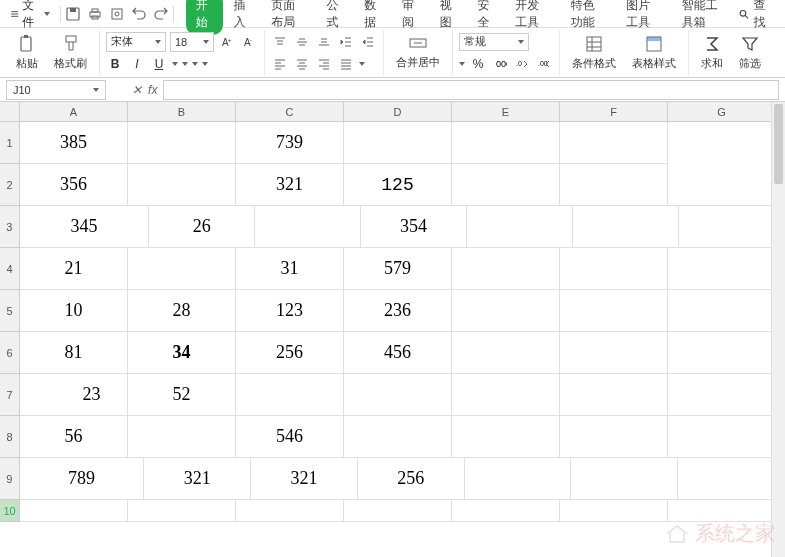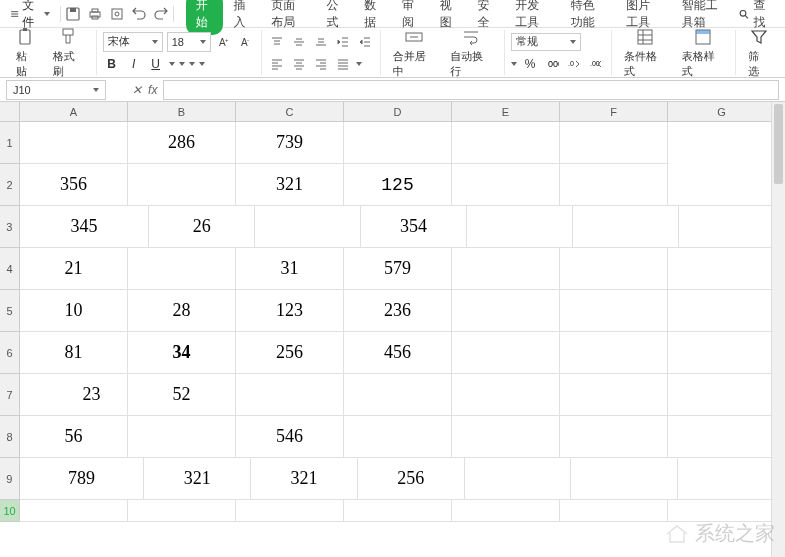--- a/index.html
+++ b/index.html
@@ -46,21 +46,21 @@
 .colheaders { display: flex; height: 20px; }
 .corner { width: 20px; background: #f0f0f0; border-right: 1px solid #ccc; border-bottom: 1px solid #ccc; }
 .colh { background: #f0f0f0; border-right: 1px solid #ccc; border-bottom: 1px solid #ccc; text-align: center; font-size: 11px; color: #555; display: flex; align-items: center; justify-content: center; }
 .rows { }
 .row { display: flex; }
 .rowh { width: 20px; background: #f0f0f0; border-right: 1px solid #ccc; border-bottom: 1px solid #ccc; font-size: 11px; color: #555; display: flex; align-items: center; justify-content: center; }
 .rowh.active { background: #c6e2c6; color: #22b14c; }
 .cell { border-right: 1px solid #e0e0e0; border-bottom: 1px solid #e0e0e0; display: flex; align-items: center; justify-content: center; font-size: 18px; font-family: "SimSun", serif; color: #000; }
 
 
-.watermark { position: absolute; right: 10px; bottom: 10px; opacity: 0.25; font-size: 20px; color: #404040; display: flex; align-items: center; gap: 4px; pointer-events: none; }
+.watermark { position: absolute; right: 10px; bottom: 10px; opacity: 0.25; font-size: 20px; color: #ef4444; display: flex; align-items: center; gap: 4px; pointer-events: none; }
 
 
 .vscroll { position: absolute; right: 0; top: 102px; width: 14px; bottom: 0; background: #f0f0f0; border-left: 1px solid #ddd; }
 .vscroll-thumb { position: absolute; top: 2px; left: 2px; right: 2px; height: 80px; background: #ccc; border-radius: 2px; }
 
 .caret { width: 0; height: 0; border-left: 3px solid transparent; border-right: 3px solid transparent; border-top: 4px solid #666; display: inline-block; }
 </style>
 </head>
 <body>
 
@@ -262,21 +262,21 @@
       <div class="icon-dd">
           <svg viewBox="0 0 14 14">
             <text x="2" y="11" font-size="9" fill="#444" transform="rotate(-20 7 7)">ab</text>
           </svg>
           <span class="caret"></span>
         </div>
     </div>
   </div>
 
   <div class="rgroup">
-    <div class="rrow" style="height:44px;">
+    <div class="rrow" style="height:44px;flex-direction:column;">
       <div class="big-btn">
         <svg viewBox="0 0 20 20">
             <rect x="2" y="6" width="16" height="8" fill="none" stroke="#666"></rect>
             <path d="M6 10h8" stroke="#666"></path>
           </svg>
         <span>合并居中</span>
       </div>
       <div class="big-btn">
         <svg viewBox="0 0 20 20">
             <path d="M3 5h14M3 10h10a3 3 0 010 6h-4m0 0l2-2m-2 2l2 2" fill="none" stroke="#666"></path>
@@ -336,20 +336,26 @@
             <rect x="3" y="3" width="14" height="14" fill="none" stroke="#666"></rect>
             <rect x="3" y="3" width="14" height="4" fill="#4a90d9" opacity="0.6"></rect>
           </svg>
         <span>表格样式</span>
       </div>
     </div>
   </div>
 
   <div class="rgroup noborder">
     <div class="rrow" style="height:44px;">
+      <div class="big-btn">
+        <svg viewBox="0 0 20 20">
+            <path d="M5 4h10l-6 6 6 6H5" fill="none" stroke="#444" stroke-width="1.5"></path>
+          </svg>
+        <span>求和</span>
+      </div>
       <div class="big-btn">
         <svg viewBox="0 0 20 20">
             <path d="M3 4h14l-5 6v6l-4-2v-4z" fill="none" stroke="#444" stroke-width="1.2"></path>
           </svg>
         <span>筛选</span>
       </div>
     </div>
   </div>
 </div>
 
@@ -372,22 +378,22 @@
       <div class="colh" style="width: 108px;">B</div>
       <div class="colh" style="width: 108px;">C</div>
       <div class="colh" style="width: 108px;">D</div>
       <div class="colh" style="width: 108px;">E</div>
       <div class="colh" style="width: 108px;">F</div>
       <div class="colh" style="width: 108px;">G</div>
     </div>
   <div class="rows">
       <div class="row">
         <div class="rowh" style="height: 42px;">1</div>
-        <div class="cell" style="width: 108px; height: 42px;"></div>
-        <div class="cell" style="width: 108px; height: 42px;">286</div>
+        <div class="cell" style="width: 108px; height: 42px;">385</div>
+        <div class="cell" style="width: 108px; height: 42px;"></div>
         <div class="cell" style="width: 108px; height: 42px;">739</div>
         <div class="cell" style="width: 108px; height: 42px;"></div>
         <div class="cell" style="width: 108px; height: 42px;"></div>
         <div class="cell" style="width: 108px; height: 42px;"></div>
       </div>
       <div class="row">
         <div class="rowh" style="height: 42px;">2</div>
         <div class="cell" style="width: 108px; height: 42px;">356</div>
         <div class="cell" style="width: 108px; height: 42px;"></div>
         <div class="cell" style="width: 108px; height: 42px;">321</div>

